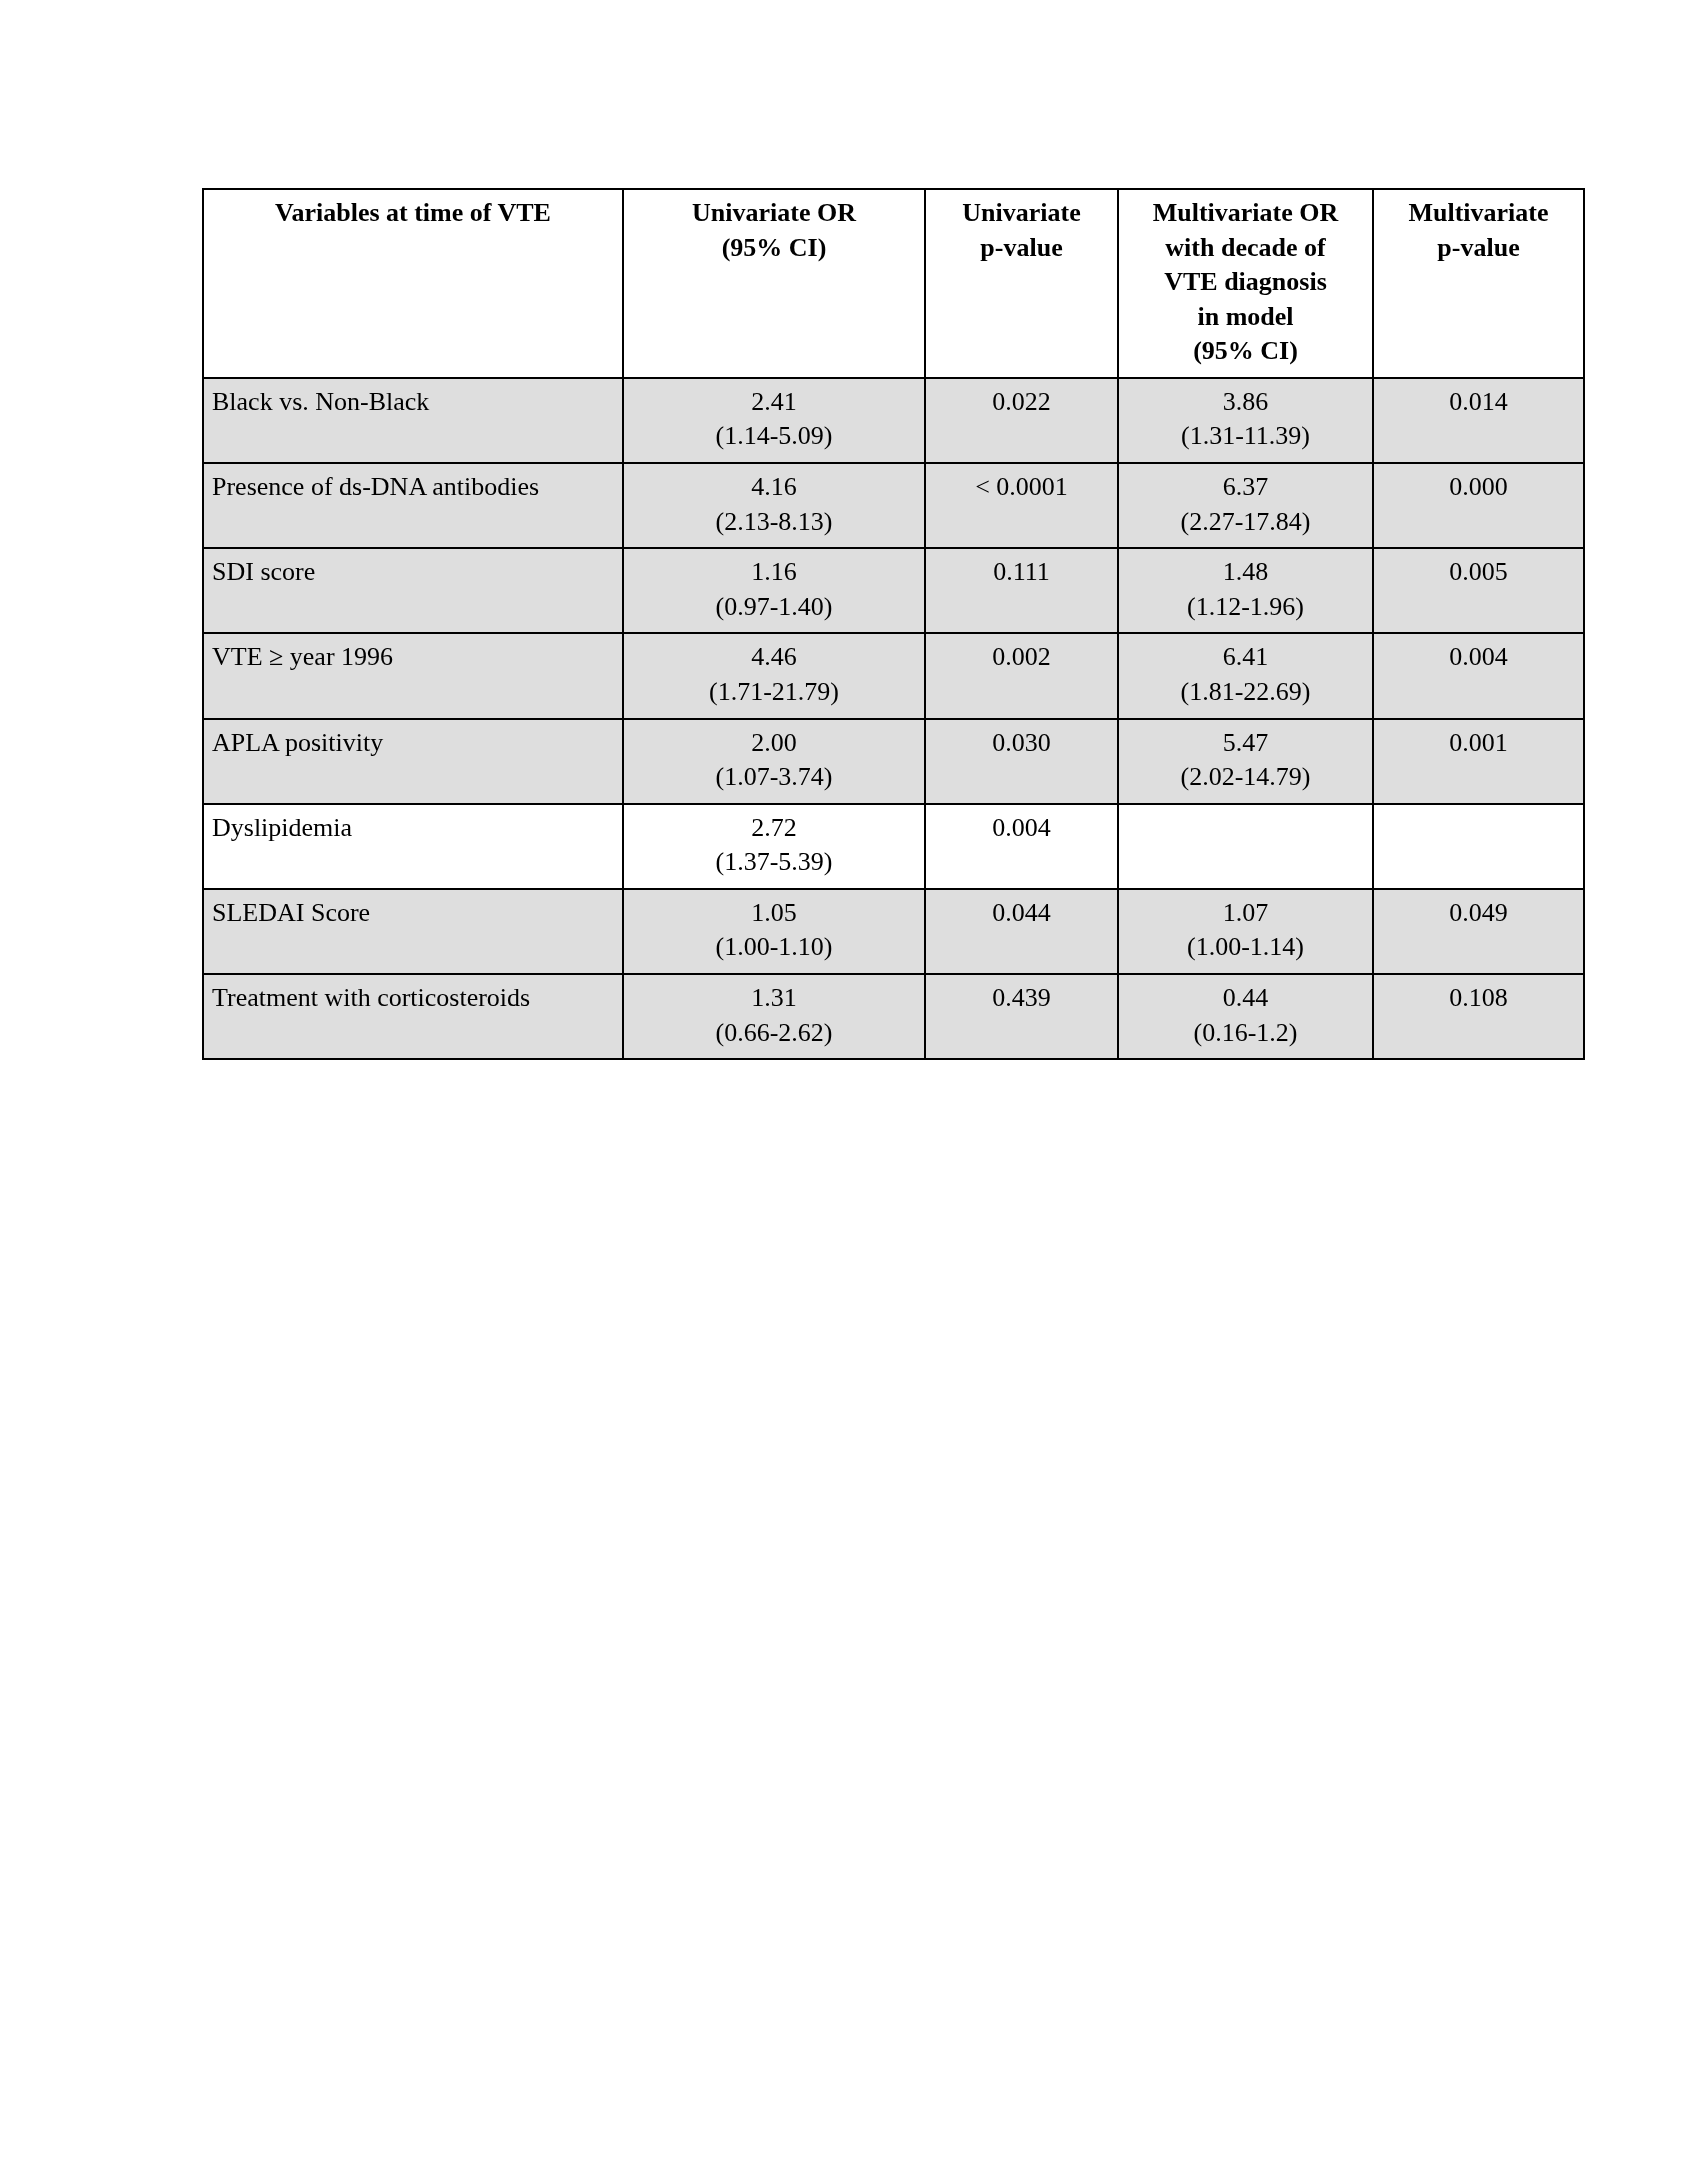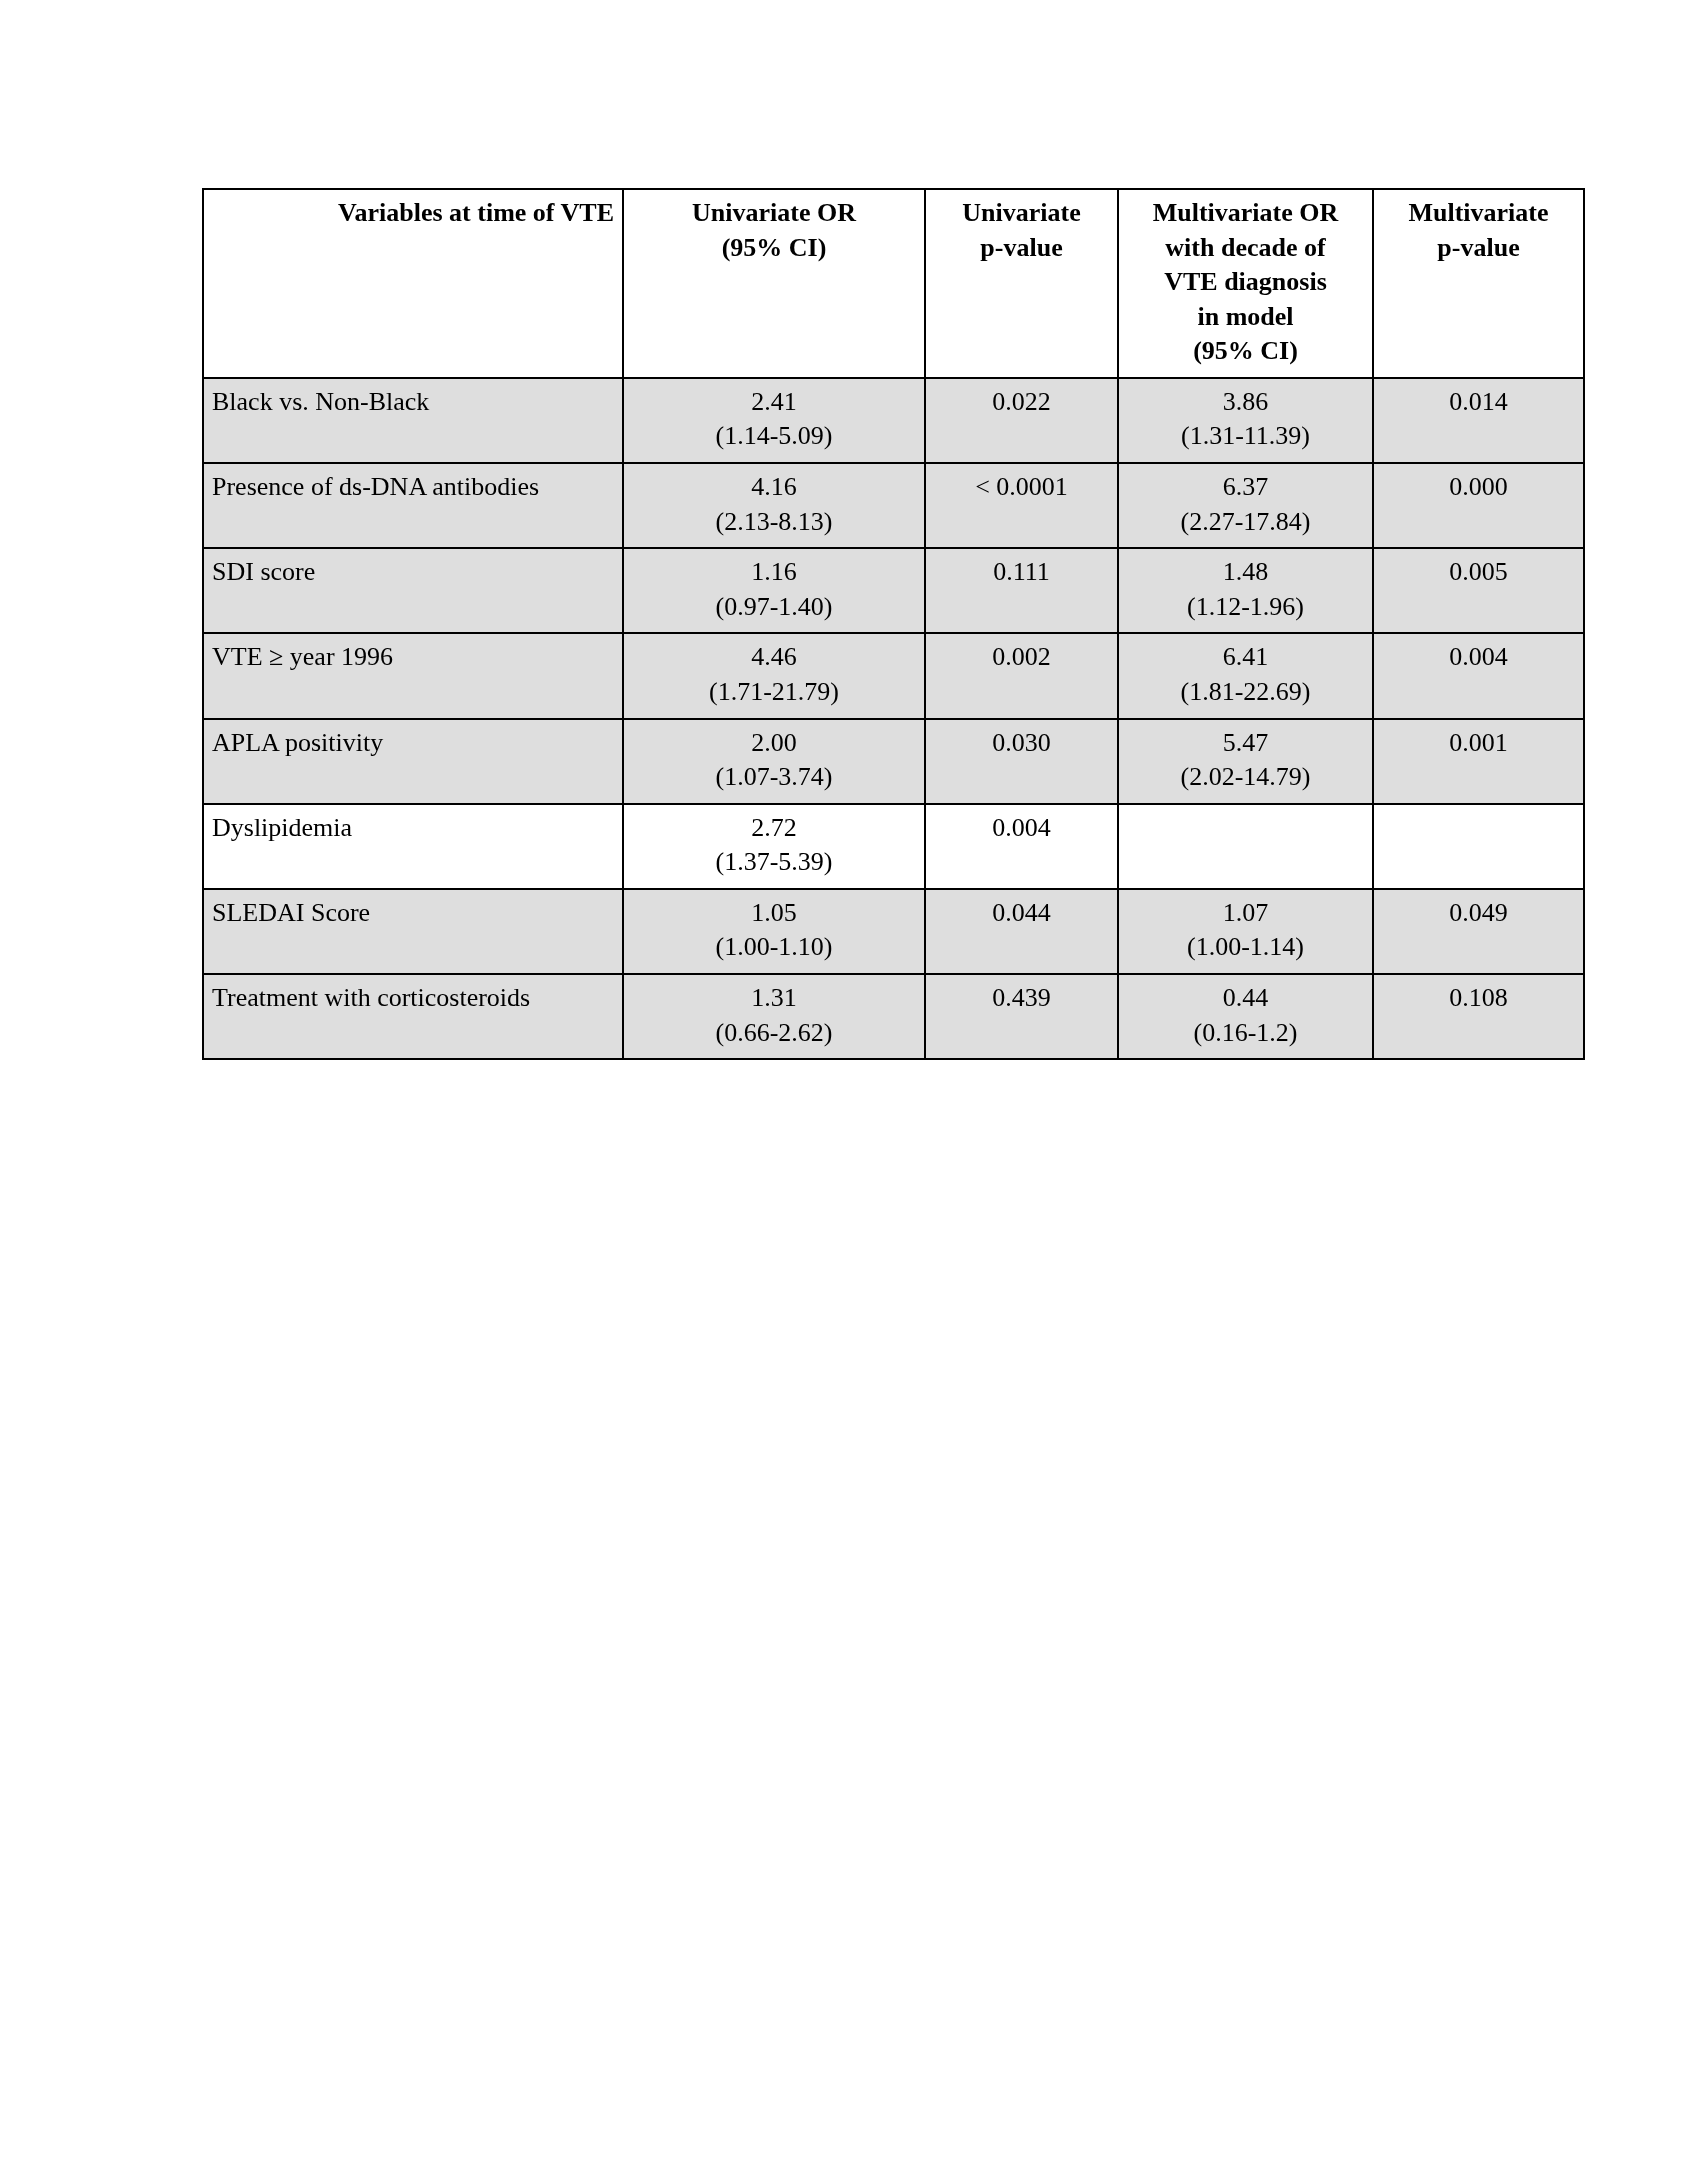--- a/index.html
+++ b/index.html
@@ -41,21 +41,21 @@
     font-size: 26px;
     line-height: 1.33;
   }
   thead th {
     font-weight: bold;
     text-align: center;
     background: #ffffff;
     padding-top: 9px;
   }
   thead th.left {
-    text-align: right;
+    text-align: center;
   }
   
   col.c0 { width: 420px; }
   col.c1 { width: 302px; }
   col.c2 { width: 193px; }
   col.c3 { width: 255px; }
   col.c4 { width: 211px; }
 
   tbody td {
     background: #dedede;

